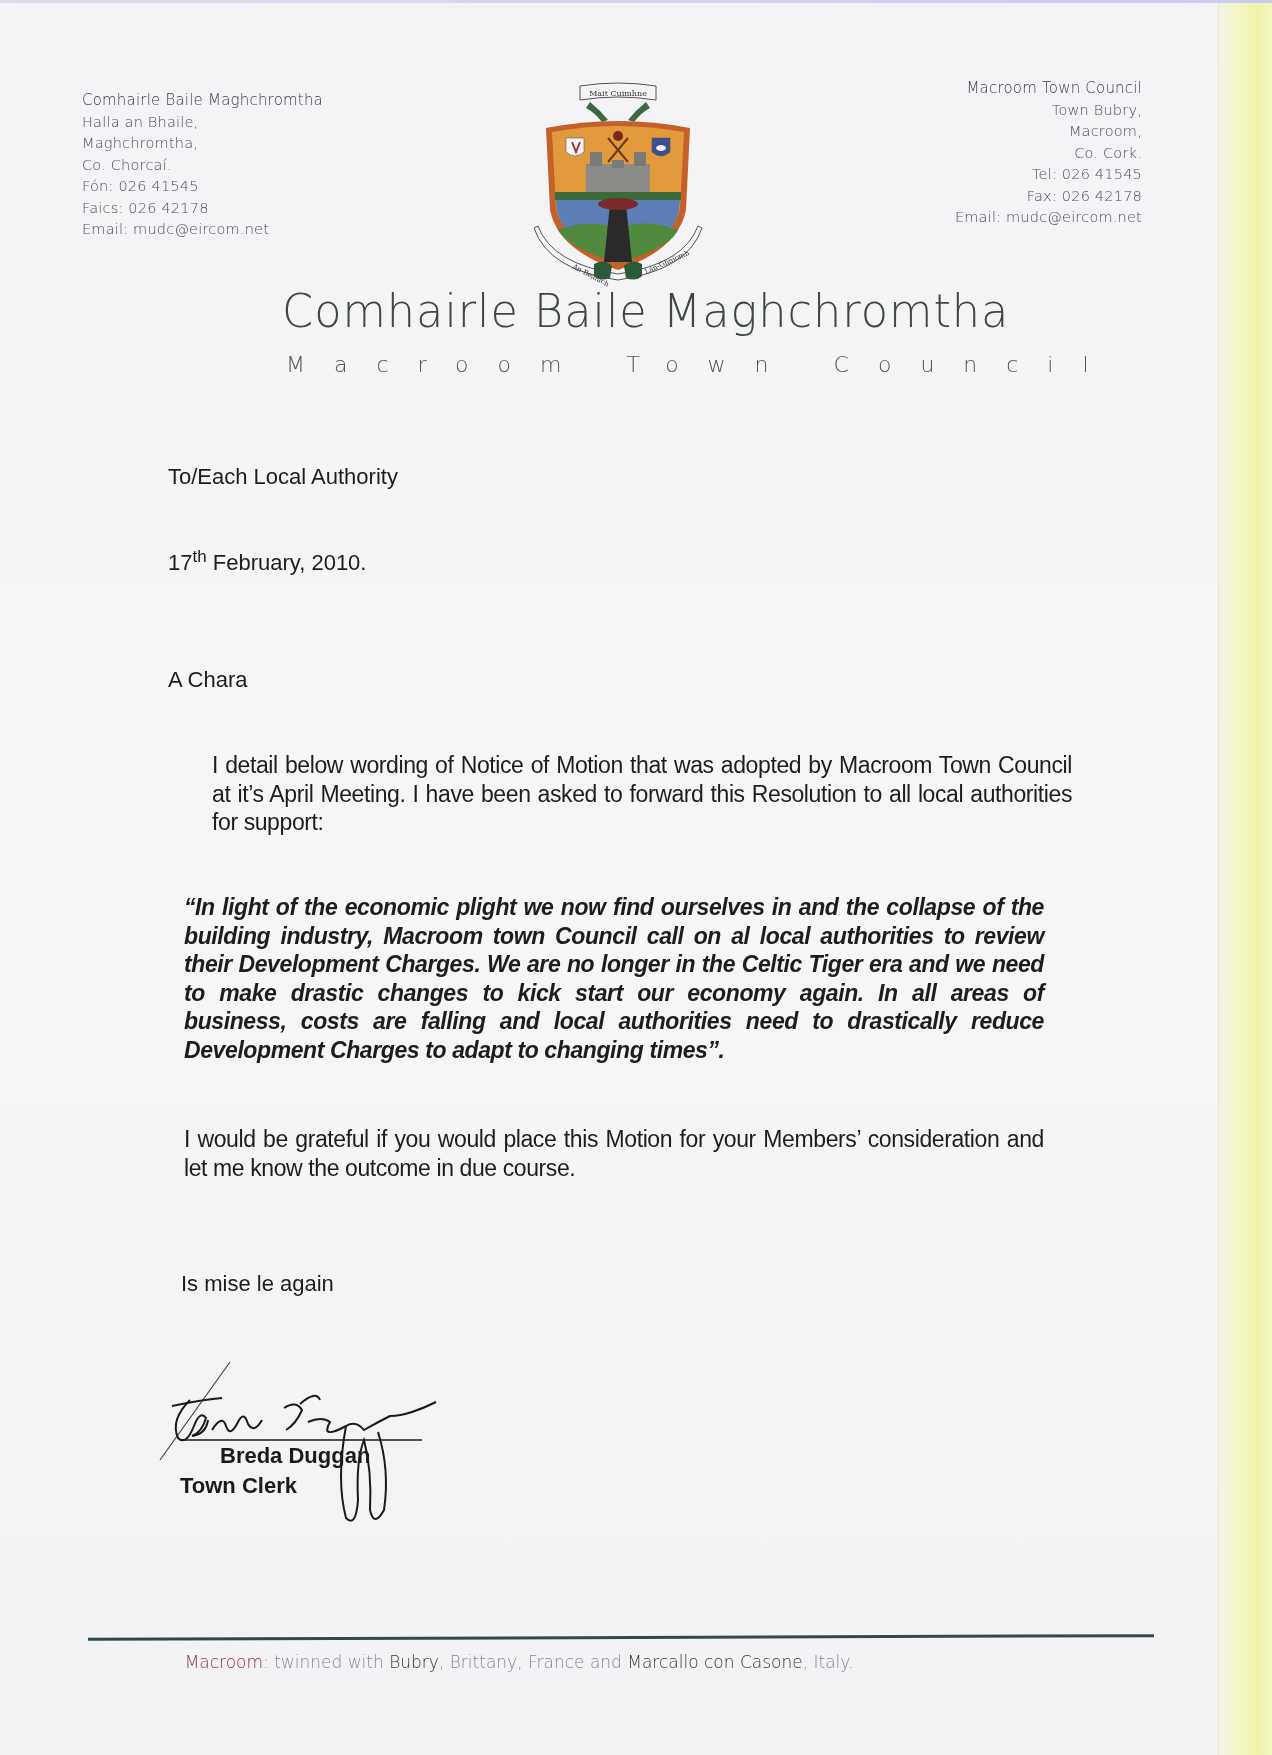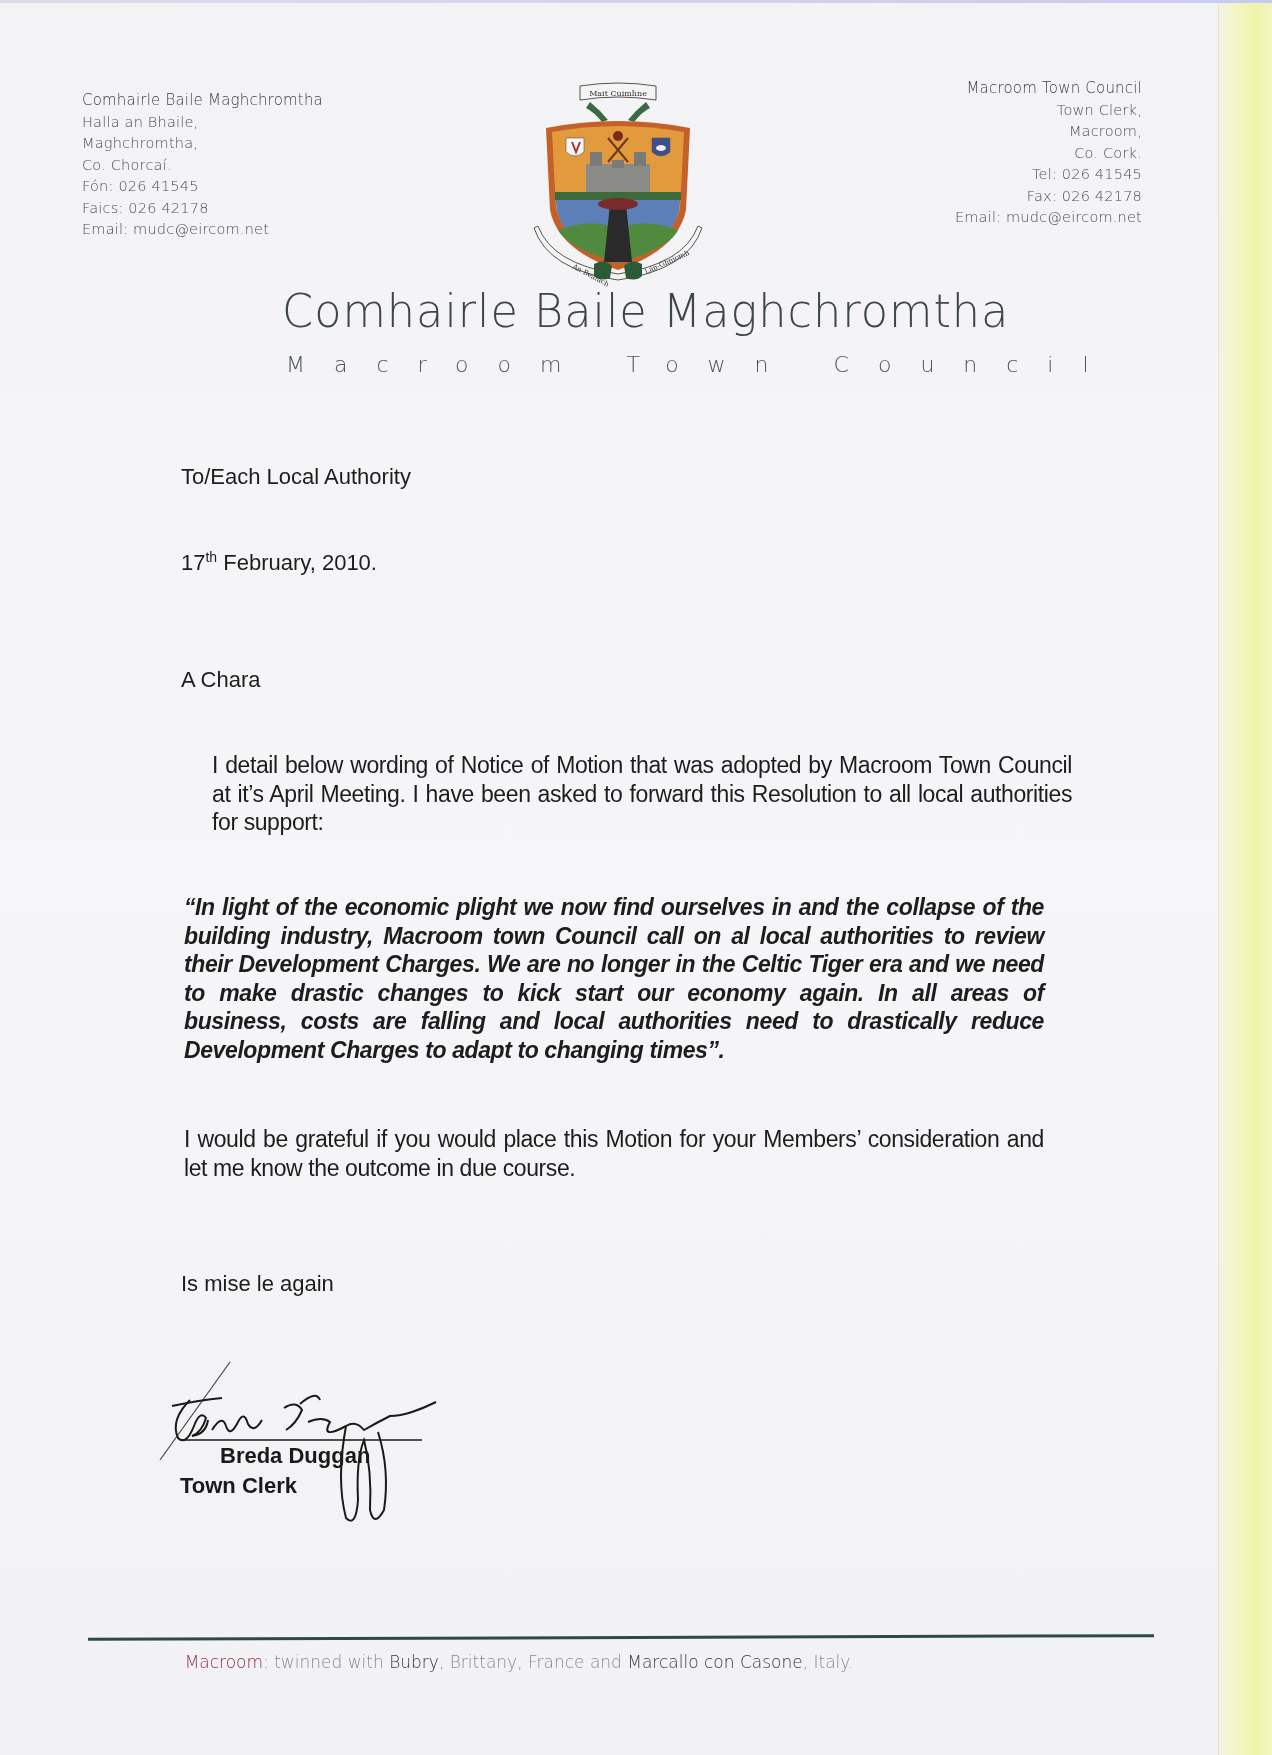--- a/index.html
+++ b/index.html
@@ -35,29 +35,29 @@
     font-family: "DejaVu Sans", sans-serif; font-size: 46px; color: #3d4744;
     letter-spacing: 1px; font-weight: 300; white-space: nowrap;
     transform: scaleX(0.97); transform-origin: left;
   }
   .title-en {
     position: absolute; left: 286px; top: 352px;
     font-family: "DejaVu Sans", sans-serif; font-size: 22px; color: #4c5553;
     letter-spacing: 29px; white-space: nowrap; font-weight: 300;
   }
 
-  .body-text { position: absolute; left: 181px; font-size: 22px; color: #1d1d1d; }
+  .body-text { position: absolute; left: 168px; font-size: 22px; color: #1d1d1d; }
   .para {
     position: absolute; left: 184px; width: 860px;
     font-size: 23px; line-height: 28.5px; text-align: justify; text-align-last: left;
     font-family: "Liberation Sans Narrow", "Liberation Sans", sans-serif;
     color: #1d1d1d; letter-spacing: -0.4px;
   }
   .quote { font-style: italic; font-weight: bold; }
-  sup { font-size: 14px; vertical-align: super; line-height: 0; }
+  sup { font-size: 17px; vertical-align: super; line-height: 0; }
 
   .sig-name { position: absolute; left: 180px; font-weight: bold; font-size: 22px; color: #1a1a1a; }
   .signature { position: absolute; left: 150px; top: 1360px; width: 310px; height: 170px; }
 
   .footer-line { position: absolute; left: 88px; top: 1636px; width: 1066px; height: 3px;
     background: #2f4a44; transform: rotate(-0.2deg); }
   .footer-text { position: absolute; left: 0; width: 1038px; top: 1652px; text-align: center;
     font-family: "DejaVu Sans", sans-serif; font-size: 17px; color: #8a8a90; font-weight: 300; }
   .footer-text .red { color: #8e2d47; }
   .footer-text .dark { color: #333a38; }
@@ -74,21 +74,21 @@
   <div>Halla an Bhaile,</div>
   <div>Maghchromtha,</div>
   <div>Co. Chorcaí.</div>
   <div>Fón: 026 41545</div>
   <div>Faics: 026 42178</div>
   <div>Email: mudc@eircom.net</div>
 </div>
 
 <div class="lh lh-right">
   <div class="name">Macroom Town Council</div>
-  <div>Town Clerk,</div>
+  <div>Town Bubry,</div>
   <div>Macroom,</div>
   <div>Co. Cork.</div>
   <div>Tel: 026 41545</div>
   <div>Fax: 026 42178</div>
   <div>Email: mudc@eircom.net</div>
 </div>
 
 <svg class="crest" viewBox="0 0 180 210">
 
   <path d="M52 6 Q90 0 128 6 L128 20 Q90 14 52 20 Z" fill="#f4f4f4" stroke="#555" stroke-width="1"></path>

